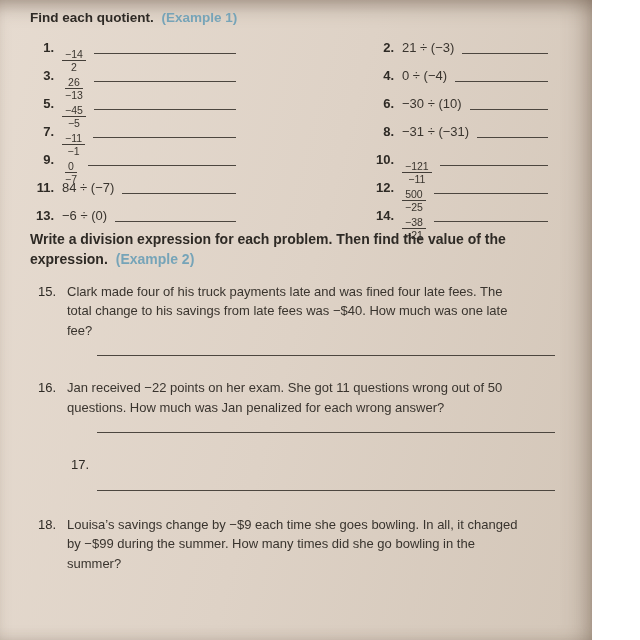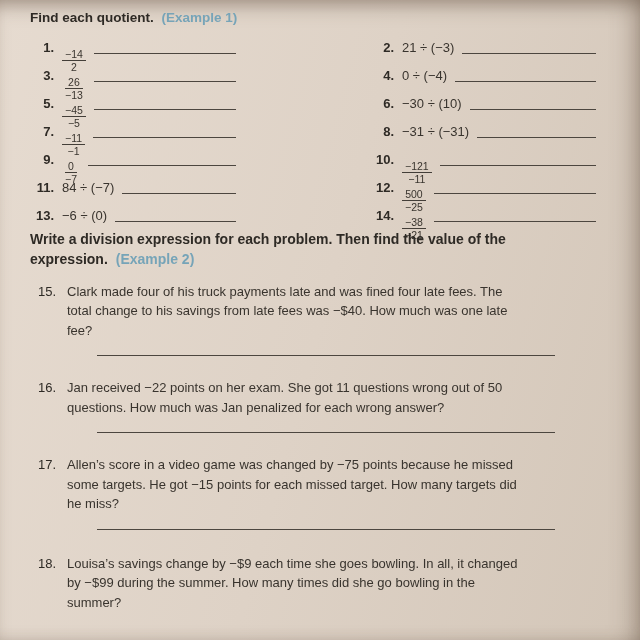--- a/index.html
+++ b/index.html
@@ -2,21 +2,21 @@
 <html><head>
 <meta charset="utf-8">
 <style>
   html,body{margin:0;padding:0;}
   body{
     width:640px;height:640px;overflow:hidden;
     font-family:"Liberation Sans", sans-serif;
     background:#b7a successfully;
   }
   .paper{
-    position:relative;width:640px;height:640px;overflow:hidden;
+    position:relative;width:592px;height:640px;overflow:hidden;
     background:linear-gradient(105deg,#e6dbd0 0%,#ded2c6 50%,#d3c6b8 100%);
     box-shadow:inset 0 16px 20px -12px rgba(92,72,55,.5),
                inset -20px 0 26px -16px rgba(92,72,55,.45),
                inset 0 -10px 16px -12px rgba(92,72,55,.25);
     box-sizing:border-box;
     padding:10px 34px 0 30px;
     color:#39342e;
   }
   .sec-head{font-size:13.5px;font-weight:bold;color:#2e2a25;}
   .example{color:#76a4b8;font-weight:bold;margin-left:4px;}
@@ -32,21 +32,21 @@
   .frac{display:inline-flex;flex-direction:column;align-items:center;
         font-size:10.5px;line-height:1.15;margin-top:27px;}
   .frac .numer{padding:0 3px;border-bottom:1px solid #433e38;}
   .frac .denom{padding:0 3px;}
   .aline{flex:1;border-bottom:1.3px solid #4c463f;height:12px;margin-left:8px;min-width:30px;}
   .sec2-head{margin-top:0;width:512px;font-size:14px;font-weight:bold;
              line-height:1.45;color:#2e2a25;}
   .wprob{display:flex;width:545px;}
   .m15{margin-top:12px;}
   .m16{margin-top:22px;}
-  .m17{margin-top:22px;}
+  .m17{margin-top:22px;margin-left:33px;}
   .m18{margin-top:24px;}
   .wnum{font-weight:normal;width:26px;text-align:right;margin-right:11px;flex-shrink:0;
         font-size:13px;color:#2e2a25;line-height:1.5;}
   .wtext{width:462px;font-size:13px;line-height:1.5;color:#39342e;}
   .wline{border-bottom:1.3px solid #4c463f;height:1px;width:458px;margin:14px 0 0 67px;}
 </style>
 </head>
 <body>
 
 <div class="paper">
@@ -180,21 +180,20 @@
   <div class="wline"></div>
 
   <div class="wprob m16">
     <span class="wnum">16.</span>
     <span class="wtext">Jan received −22 points on her exam. She got 11 questions wrong out of 50 questions. How much was Jan penalized for each wrong answer?</span>
   </div>
   <div class="wline"></div>
 
   <div class="wprob m17">
     <span class="wnum">17.</span>
-    <span class="wtext">Allen’s score in a video game was changed by −75 points because he missed some targets. He got −15 points for each missed target. How many targets did he miss?</span>
   </div>
   <div class="wline"></div>
 
   <div class="wprob m18">
     <span class="wnum">18.</span>
     <span class="wtext">Louisa’s savings change by −$9 each time she goes bowling. In all, it changed by −$99 during the summer. How many times did she go bowling in the summer?</span>
   </div>
 
 </div>
 

